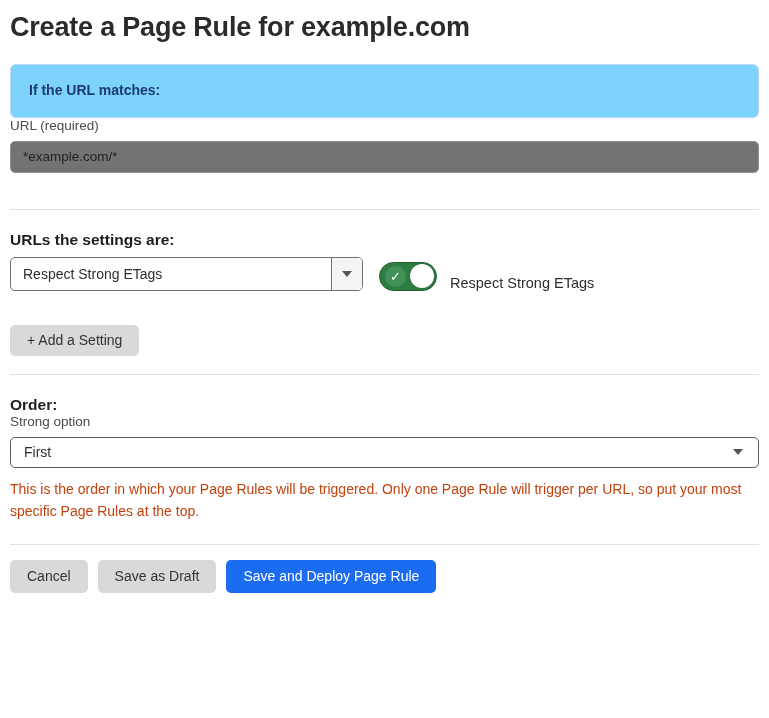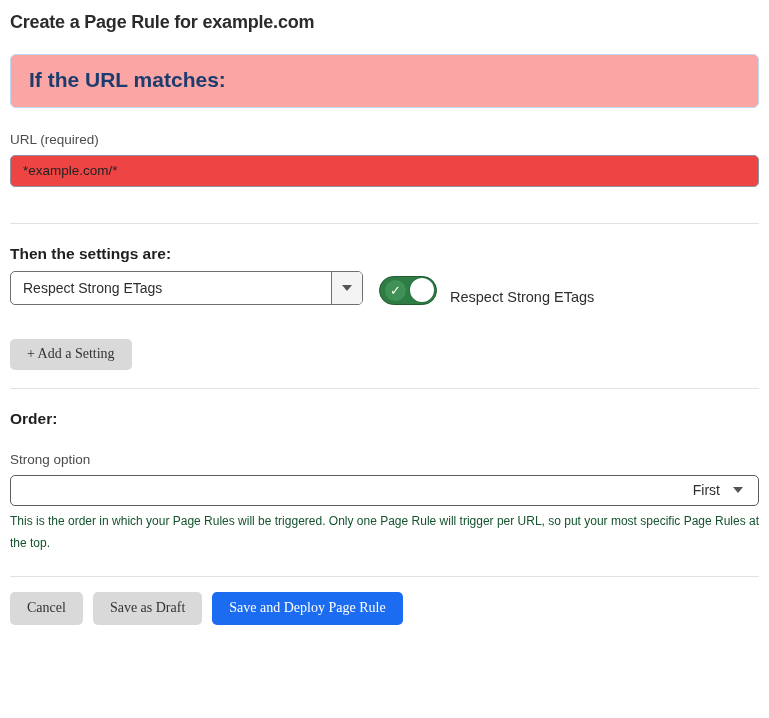--- a/index.html
+++ b/index.html
@@ -5,56 +5,55 @@
   * { box-sizing: border-box; margin: 0; padding: 0; }
   html, body {
     width: 769px;
     background: #ffffff;
     font-family: "Liberation Sans", sans-serif;
     color: #2f2f2f;
   }
   .page { padding: 10px 10px 16px 10px; width: 769px; }
 
   .page-title {
-    font-size: 18px;
+    font-size: 27px;
     font-weight: bold;
     color: #2b2b2b;
     letter-spacing: -0.2px;
     margin-top: 2px;
   }
 
   .info-box {
     margin-top: 21px;
-    background: #fca5a5;
+    background: #7dd3fc;
     border: 1px solid #bdd6f1;
     border-radius: 6px;
     padding: 13px 18px 14px 18px;
     color: #1d3c6e;
-    font-size: 21px;
+    font-size: 14px;
     line-height: 24.5px;
   }
   .info-heading { font-weight: bold; }
   .info-link {
     color: #2161c4;
     text-decoration: underline;
     cursor: pointer;
   }
 
   .field-label {
     font-size: 13.5px;
     color: #4c4c4c;
-    margin-top: 24px;
   }
 
   .url-input {
     display: block;
     margin-top: 8px;
     width: 749px;
     height: 32px;
-    background: #ef4444;
+    background: #737373;
     border: 1px solid #8b949e;
     border-radius: 5px;
     padding: 0 12px;
     font-family: "Liberation Sans", sans-serif;
     font-size: 13.5px;
     color: #222222;
     outline: none;
   }
 
   .divider {
@@ -148,54 +147,53 @@
   }
 
   .btn {
     display: inline-flex;
     align-items: center;
     justify-content: center;
     height: 31px;
     padding: 7px 17px;
     border: none;
     border-radius: 5px;
-    font-family: Liberation Serif, serif;
+    font-family: Liberation Sans, sans-serif;
     font-size: 14px;
     cursor: pointer;
   }
   .btn-gray { background: #d9d9d9; color: #333333; }
   .btn-blue { background: #1b6cf0; color: #ffffff; }
 
   .add-setting-btn { margin-top: 34px; }
 
   .select-box {
     margin-top: 8px;
     width: 749px;
     height: 31px;
     border: 1px solid #5c5c5c;
     border-radius: 5px;
     background: #ffffff;
     display: flex;
     align-items: center;
     cursor: pointer;
-    text-align: right;
   }
   .select-value {
     flex: 1;
     padding: 0 13px;
     font-size: 14px;
     color: #2e2e2e;
   }
   .select-box .caret { margin-right: 15px; }
 
   .help-text {
-    margin-top: 4px;
-    font-size: 12px;
+    margin-top: 10px;
+    font-size: 14px;
     line-height: 22px;
-    color: #14532d;
+    color: #c2410c;
     max-width: 749px;
   }
 
   .footer-buttons {
     margin-top: 15px;
     display: flex;
     align-items: center;
     gap: 10px;
   }
   .footer-buttons .btn { height: 33px; }
@@ -209,21 +207,21 @@
 
   <div class="info-box">
     <div class="info-heading">If the URL matches:</div>
   </div>
 
   <div class="field-label">URL (required)</div>
   <input class="url-input" type="text" value="*example.com/*" style="">
 
   <hr class="divider">
 
-  <div class="section-heading">Then the settings are:</div>
+  <div class="section-heading">URLs the settings are:</div>
 
 
   <div class="setting-row">
     <div class="dropdown">
       <div class="dropdown-value">Respect Strong ETags</div>
       <div class="dropdown-arrow-box">
         <span class="caret"></span>
       </div>
     </div>
 

